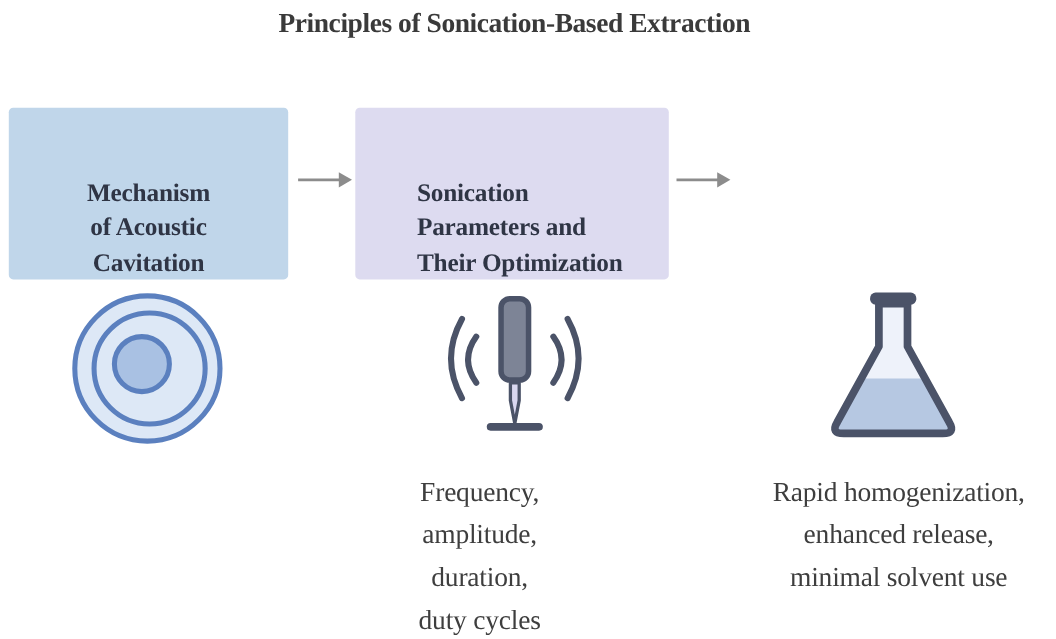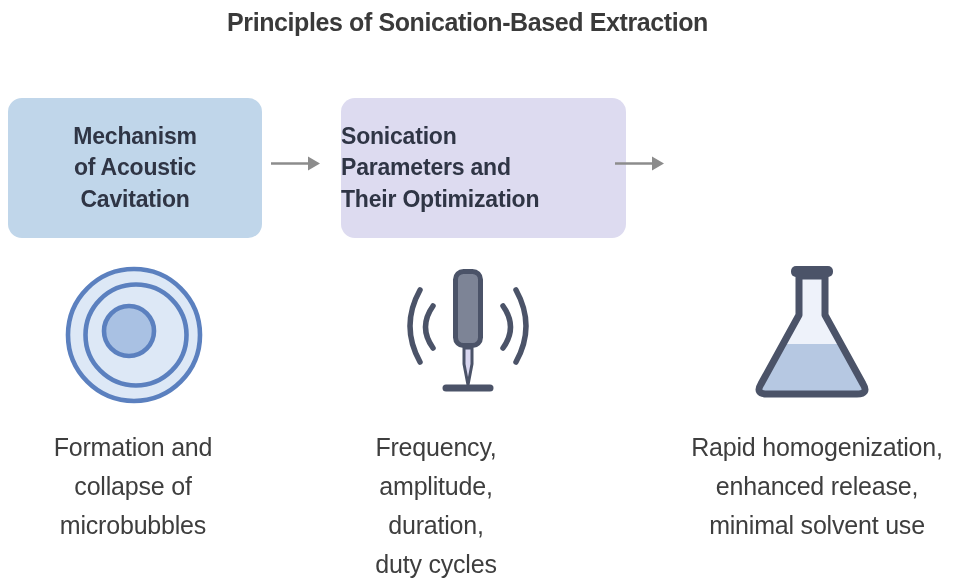--- a/index.html
+++ b/index.html
@@ -1,33 +1,33 @@
 <!DOCTYPE html>
 <html style="--title-text: #3a3a3a; --box-text: #2f3545; --caption-text: #3e3e3e; --box1-bg: #c0d6ea; --box2-bg: #dddbf0; --box3-bg: #c7c2ec; --arrow: #8c8c8c; --icon-outline: #4b5368; --probe-fill: #7d8496; --probe-tip-fill: #d9d7f0; --circle-stroke: #5b80bf; --circle-fill: #dde8f6; --circle-core-fill: #a9c1e3; --flask-fill: #eef2fa; --flask-liquid: #b6c8e2;"><head>
 <meta charset="utf-8">
 <style>
   html,body{margin:0;padding:0;background:#fff;}
   .canvas{
     position:relative;width:960px;height:581px;background:#fff;overflow:hidden;
-    font-family:Liberation Sans, sans-serif;
+    font-family:Liberation Serif, serif;
   }
   .title{
     position:absolute;left:0;top:7px;width:935px;text-align:center;
     font-size:25px;font-weight:bold;letter-spacing:-0.4px;
     color:var(--title-text,#3a3a3a);line-height:30px;margin:0;
   }
   .box{
-    position:absolute;top:98px;height:140px;border-radius:14px;
-    display:flex;align-items:center;justify-content:center;
+    position:absolute;top:98px;height:156px;border-radius:4px;
+    display:flex;align-items:flex-end;justify-content:center;
     color:var(--box-text,#2f3545);font-size:23px;font-weight:bold;
     line-height:31.5px;letter-spacing:-0.2px;
   }
   .box-text{white-space:pre-line;text-align:center;}
   .box1{left:8px;width:254px;background:var(--box1-bg,#c0d6ea);}
-  .box2{left:341px;width:285px;background:var(--box2-bg,#dddbf0);justify-content:flex-start;box-sizing:border-box;}
+  .box2{left:323px;width:285px;background:var(--box2-bg,#dddbf0);justify-content:flex-start;padding-left:56px;box-sizing:border-box;}
   .box2 .box-text{text-align:left;}
   .box3{left:668px;width:264px;background:var(--box3-bg,#c7c2ec);}
   .arrow{position:absolute;top:150px;width:54px;height:27px;}
   .arrow1{left:268px;}
   .arrow2{left:612px;}
   .icon{position:absolute;}
   .icon1{left:60px;top:261px;}
   .icon2{left:398px;top:258px;}
   .icon3{left:742px;top:260px;}
   .caption{
@@ -85,23 +85,20 @@
     <path d="M48,130 L92,130" fill="none" style="stroke:var(--icon-outline,#4b5368)" stroke-width="7" stroke-linecap="round"></path>
   </svg>
 
   <svg class="icon icon3" width="140" height="140" viewBox="0 0 140 140">
     <path d="M57,16 V55 L19,124 Q13,134 25,134 H115 Q127,134 121,124 L83,55 V16 Z" style="fill:var(--flask-fill,#eef2fa)"></path>
     <path d="M41,84 H99 L121,124 Q127,134 115,134 H25 Q13,134 19,124 Z" style="fill:var(--flask-liquid,#b6c8e2)"></path>
     <path d="M57,16 V55 L19,124 Q13,134 25,134 H115 Q127,134 121,124 L83,55 V16 Z" fill="none" style="stroke:var(--icon-outline,#4b5368)" stroke-width="7" stroke-linejoin="round"></path>
     <rect x="49" y="6" width="42" height="11" rx="5" style="fill:var(--icon-outline,#4b5368)"></rect>
   </svg>
 
-  <div class="caption cap1">Formation and
-collapse of
-microbubbles</div>
   <div class="caption cap2">Frequency,
 amplitude,
 duration,
 duty cycles</div>
   <div class="caption cap3">Rapid homogenization,
 enhanced release,
 minimal solvent use</div>
 
 </div>
 

